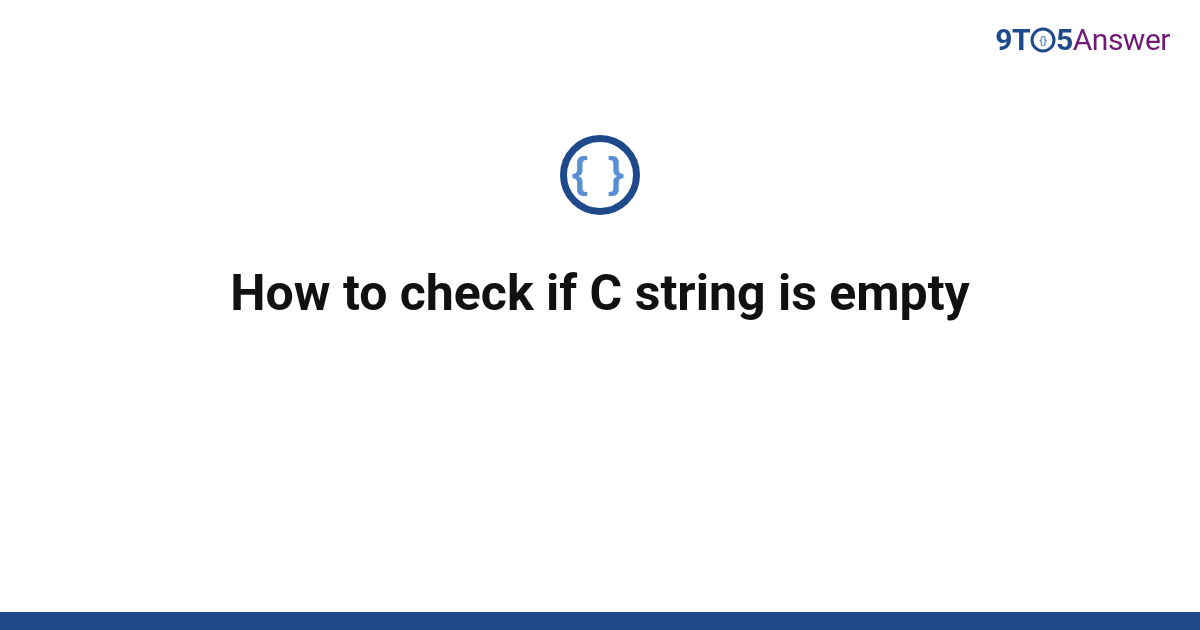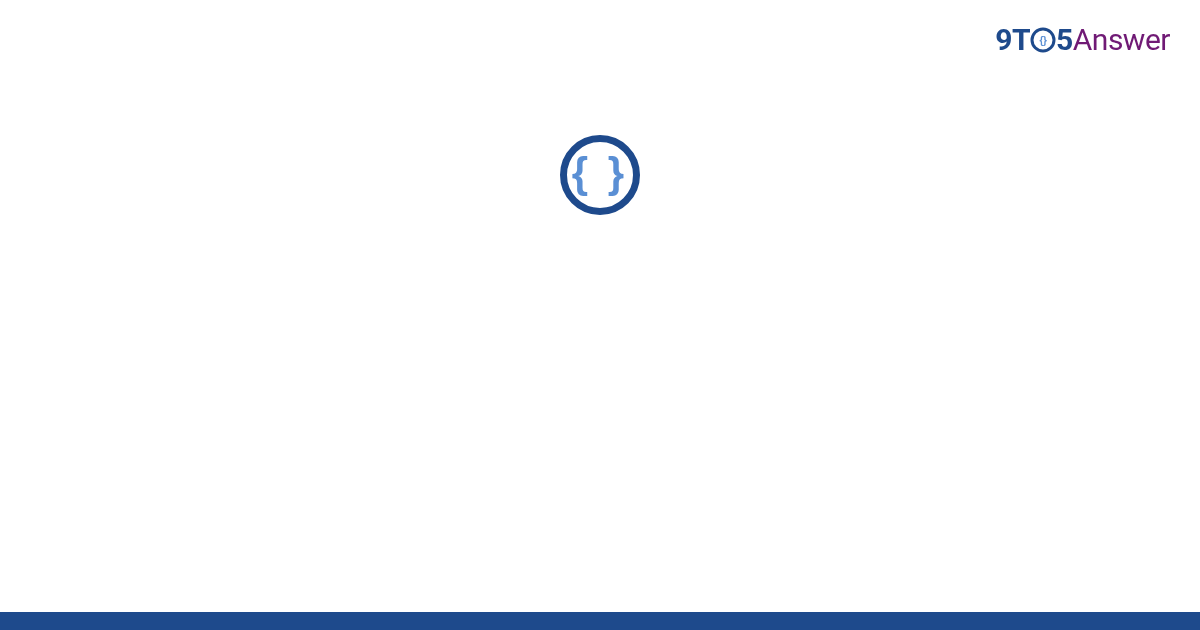--- a/index.html
+++ b/index.html
@@ -99,15 +99,16 @@
         <circle cx="13" cy="13" r="11" fill="none" stroke="#1e4a8c" stroke-width="3"></circle>
         <text x="13" y="17" text-anchor="middle" font-size="10" font-weight="700" fill="#5a8fd4" font-family="Arial">{}</text>
       </svg>
     </span><span class="logo-5">5</span><span class="logo-answer">Answer</span>
 </div>
 
 <div class="center-content">
   <div class="icon-circle">
     <span class="braces">{ }</span>
   </div>
+  <h1 class="title">How to check if C string is empty</h1>
 </div>
 
 <div class="bottom-bar"></div>
 
 </body></html>

